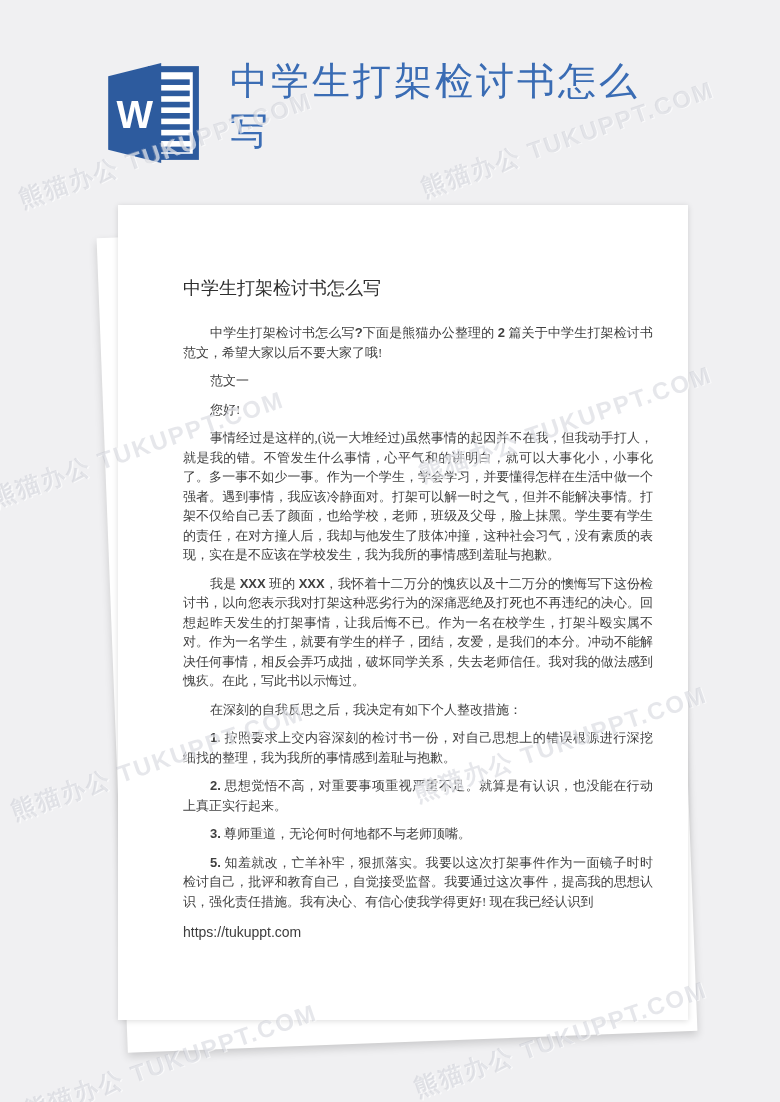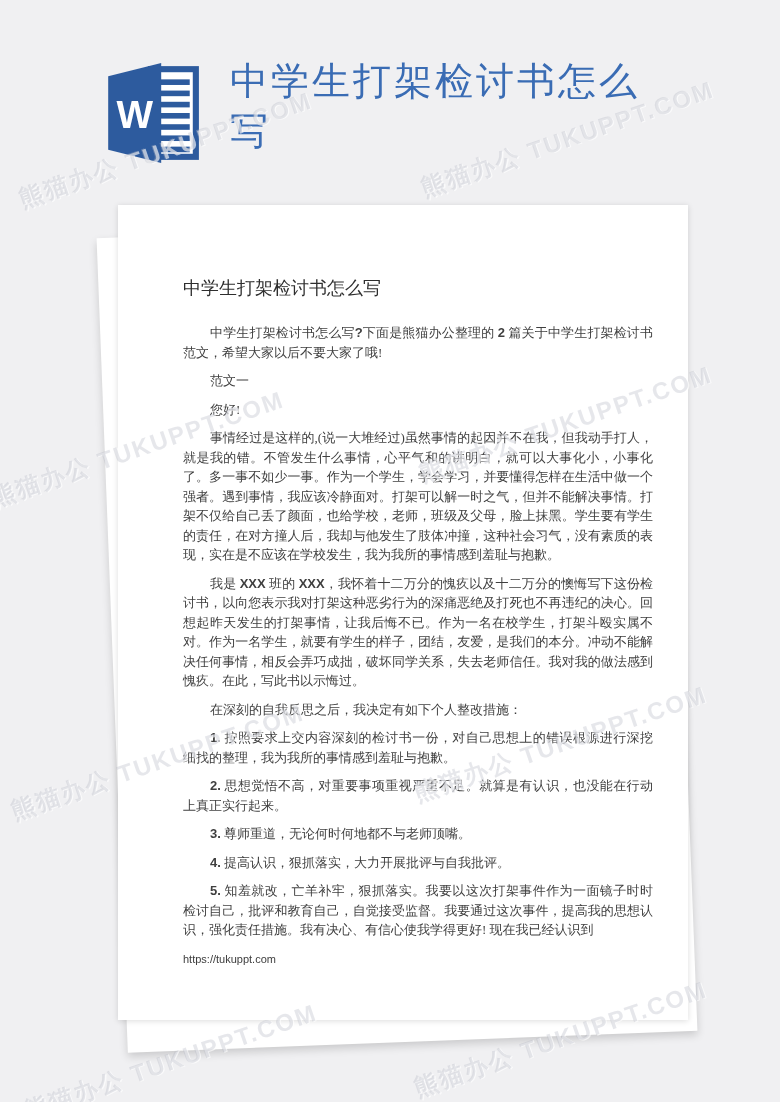--- a/index.html
+++ b/index.html
@@ -20,21 +20,21 @@
   .sheet.front{z-index:2;box-shadow:0 1px 6px rgba(0,0,0,.14);
                padding:70px 35px 0 65px;box-sizing:border-box;}
 
   
   .doc{font-family:"Liberation Serif","DejaVu Serif",serif;color:#3f3f3f;}
   .doc-title{font-size:18px;line-height:26px;margin:0 0 22px 0;color:#2e2e2e;
              font-family:"Liberation Serif","DejaVu Serif",serif;font-weight:400;}
   .para{margin:0 0 9px 0;font-size:13px;line-height:19.5px;text-align:justify;}
   .para.indent{text-indent:27px;}
   .para .b{font-family:"Liberation Sans","DejaVu Sans",sans-serif;font-weight:700;}
-  .footer-url{margin-top:13px;font-size:11px;color:#3c3c3c;
+  .footer-url{margin-top:13px;font-size:14px;color:#3c3c3c;
               font-family:"Liberation Sans","DejaVu Sans",sans-serif;}
 
   
   .wm{position:absolute;white-space:nowrap;z-index:5;pointer-events:none;
       font-size:24px;font-weight:700;letter-spacing:2px;
       color:rgba(182,186,196,0.34);
       text-shadow:1px 1px 0 rgba(255,255,255,0.65);
       transform-origin:0 50%;transform:rotate(-19deg);}
   .wm.w1{left:20px;top:184px;}
   .wm.w2{left:422px;top:173px;}
@@ -73,21 +73,20 @@
     <div>
         <p class="para indent"><span>中学生打架检讨书怎么写</span><span class="b">?</span><span>下面是熊猫办公整理的 </span><span class="b">2</span><span> 篇关于中学生打架检讨书范文，希望大家以后不要大家了哦!</span></p>
         <p class="para indent"><span>范文一</span></p>
         <p class="para indent"><span>您好!</span></p>
         <p class="para indent"><span>事情经过是这样的,(说一大堆经过)虽然事情的起因并不在我，但我动手打人，就是我的错。不管发生什么事情，心平气和的讲明白，就可以大事化小，小事化了。多一事不如少一事。作为一个学生，学会学习，并要懂得怎样在生活中做一个强者。遇到事情，我应该冷静面对。打架可以解一时之气，但并不能解决事情。打架不仅给自己丢了颜面，也给学校，老师，班级及父母，脸上抹黑。学生要有学生的责任，在对方撞人后，我却与他发生了肢体冲撞，这种社会习气，没有素质的表现，实在是不应该在学校发生，我为我所的事情感到羞耻与抱歉。</span></p>
         <p class="para indent"><span>我是 </span><span class="b">XXX</span><span> 班的 </span><span class="b">XXX</span><span>，我怀着十二万分的愧疚以及十二万分的懊悔写下这份检讨书，以向您表示我对打架这种恶劣行为的深痛恶绝及打死也不再违纪的决心。回想起昨天发生的打架事情，让我后悔不已。作为一名在校学生，打架斗殴实属不对。作为一名学生，就要有学生的样子，团结，友爱，是我们的本分。冲动不能解决任何事情，相反会弄巧成拙，破坏同学关系，失去老师信任。我对我的做法感到愧疚。在此，写此书以示悔过。</span></p>
         <p class="para indent"><span>在深刻的自我反思之后，我决定有如下个人整改措施：</span></p>
         <p class="para indent"><span class="b">1.</span><span> 按照要求上交内容深刻的检讨书一份，对自己思想上的错误根源进行深挖细找的整理，我为我所的事情感到羞耻与抱歉。</span></p>
         <p class="para indent"><span class="b">2.</span><span> 思想觉悟不高，对重要事项重视严重不足。就算是有认识，也没能在行动上真正实行起来。</span></p>
         <p class="para indent"><span class="b">3.</span><span> 尊师重道，无论何时何地都不与老师顶嘴。</span></p>
-        <p class="para indent"><span class="b">4.</span><span> 提高认识，狠抓落实，大力开展批评与自我批评。</span></p>
         <p class="para indent"><span class="b">5.</span><span> 知羞就改，亡羊补牢，狠抓落实。我要以这次打架事件作为一面镜子时时检讨自己，批评和教育自己，自觉接受监督。我要通过这次事件，提高我的思想认识，强化责任措施。我有决心、有信心使我学得更好! 现在我已经认识到</span></p>
       </div>
     <div class="footer-url">https://tukuppt.com</div>
   </div>
 
   <div class="wm w1">熊猫办公 TUKUPPT.COM</div>
   <div class="wm w2">熊猫办公 TUKUPPT.COM</div>
   <div class="wm w3">熊猫办公 TUKUPPT.COM</div>
   <div class="wm w4">熊猫办公 TUKUPPT.COM</div>
   <div class="wm w5">熊猫办公 TUKUPPT.COM</div>

